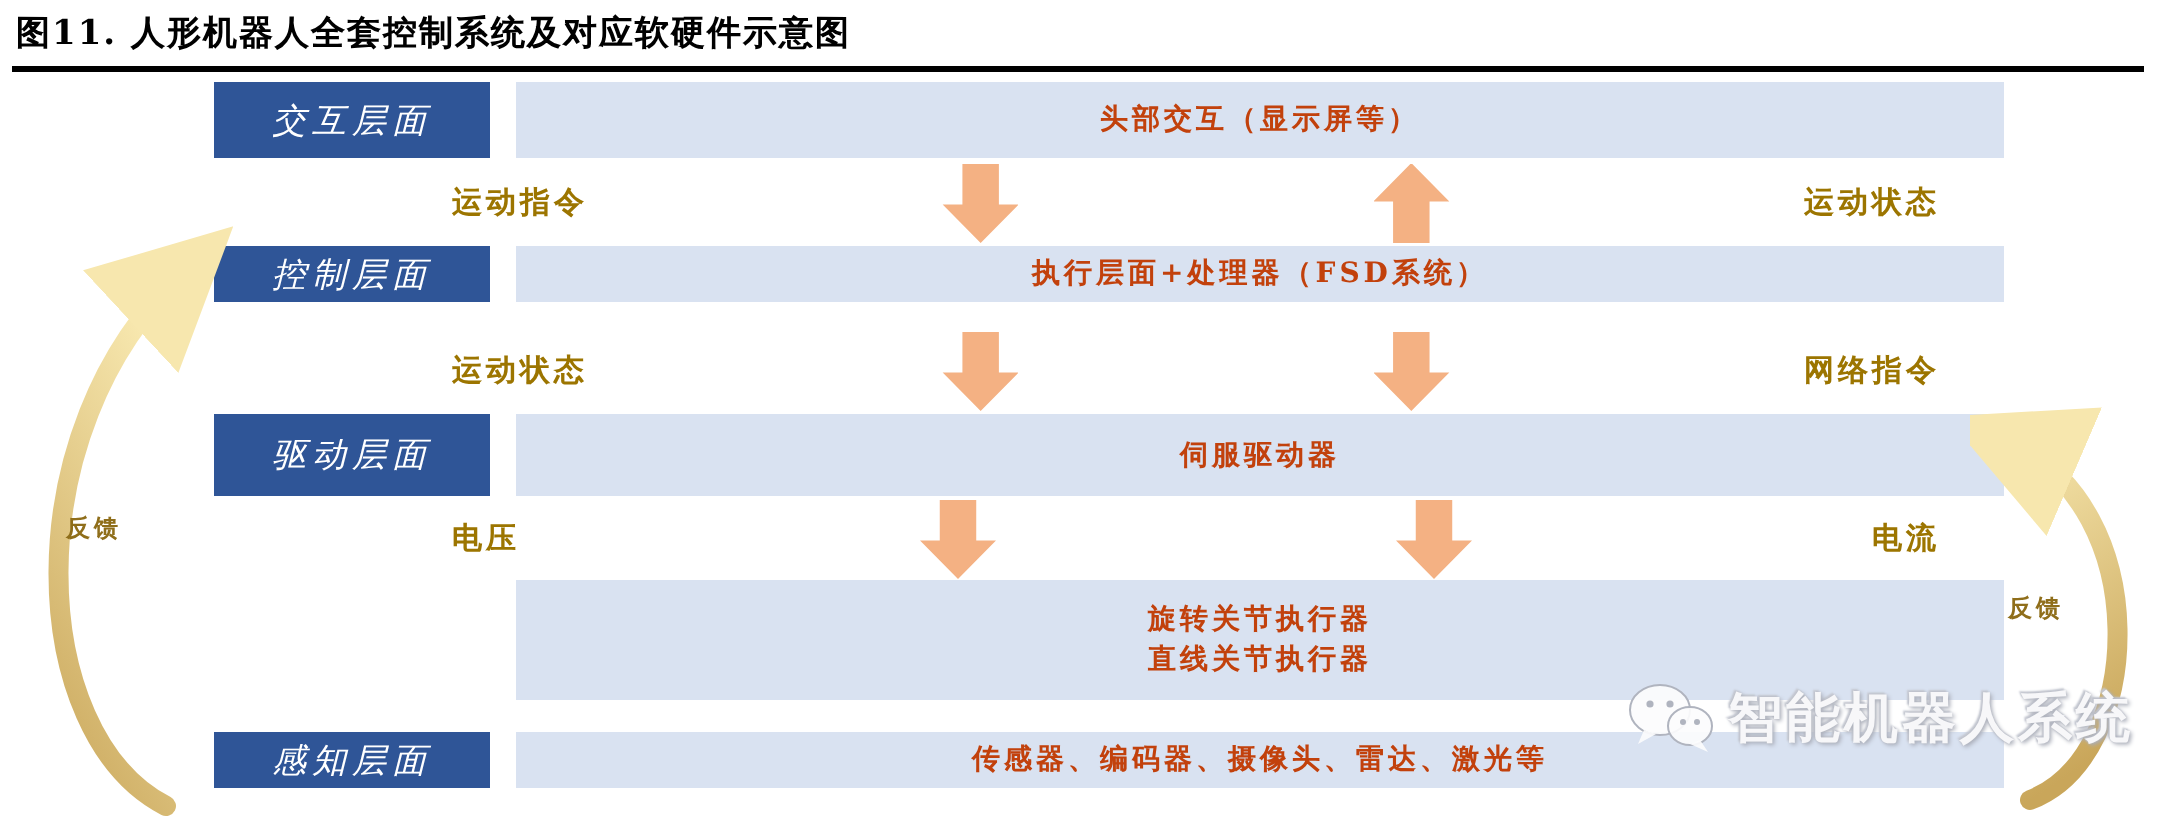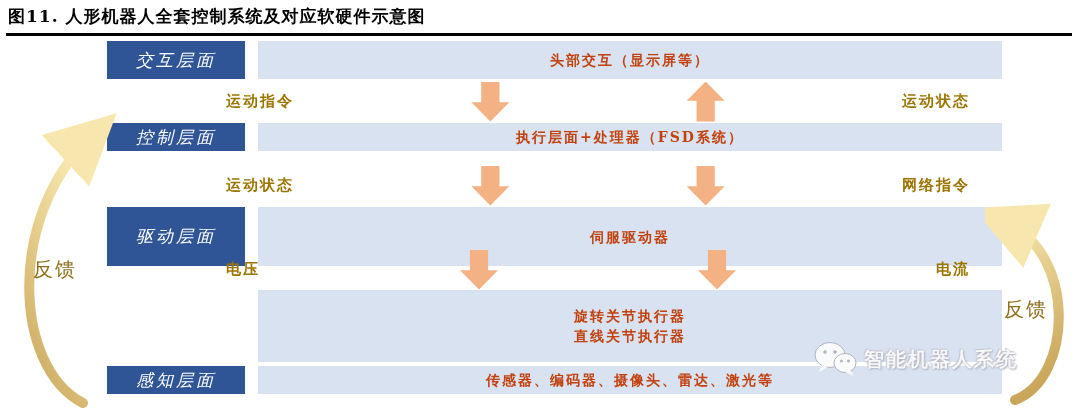--- a/index.html
+++ b/index.html
@@ -25,22 +25,22 @@
     font-size:17px;letter-spacing:3px;box-sizing:border-box;font-style:italic;
   }
   .layer-bar{
     position:absolute;left:258px;width:744px;background:#D9E2F1;color:#c2410c;
     display:flex;flex-direction:column;align-items:center;justify-content:center;
     font-family:"DejaVu Serif","Liberation Serif",serif;
     font-weight:bold;font-size:14px;letter-spacing:2px;line-height:20px;box-sizing:border-box;
   }
   .r1{top:41px;height:38px;}
   .r2{top:123px;height:28px;}
-  .r3{top:207px;height:59px;}
-  .r4{top:290px;height:72px;}
+  .r3{top:207px;height:41px;}
+  .r4{top:290px;height:60px;}
   .r5{top:366px;height:28px;}
 
   
   .flow{
     position:absolute;left:226px;width:744px;height:43px;
     display:flex;align-items:center;justify-content:space-between;gap:14px;
   }
   .f1{top:80px;}
   .f2{top:164px;}
   .f3{top:248px;}
@@ -51,32 +51,32 @@
   .block-arrow{width:38px;height:40px;background:#F4B183;}
   .arr-down{clip-path:polygon(26% 0,74% 0,74% 52%,100% 52%,50% 100%,0 52%,26% 52%);}
   .arr-up{clip-path:polygon(50% 0,100% 48%,74% 48%,74% 100%,26% 100%,26% 48%,0 48%);}
 
   
   .fb-svg{position:absolute;pointer-events:none;}
   .fb-left{left:5px;top:105px;}
   .fb-right{left:985px;top:198px;}
   .fb-label{
     position:absolute;font-family:"DejaVu Serif","Liberation Serif",serif;
-    font-weight:normal;font-size:20px;color:#8F6E1A;letter-spacing:2px;white-space:nowrap;
+    font-weight:bold;font-size:12px;color:#8F6E1A;letter-spacing:2px;white-space:nowrap;
   }
   .fb-label-left{left:33px;top:256px;}
   .fb-label-right{left:1004px;top:296px;}
 
   
   .watermark{
     position:absolute;left:812px;top:340px;display:flex;align-items:center;gap:6px;
     z-index:5;
   }
   .wm-text{
-    font-size:20px;font-weight:bold;letter-spacing:2px;
+    font-size:27px;font-weight:bold;letter-spacing:2px;
     color:rgba(252,252,253,0.92);
     text-shadow:0 0 1px #b9bcc6,1px 1px 2px #a9adb8,-1px -1px 1px #c6c9d2;
     white-space:nowrap;
   }
 </style>
 </head>
 <body>
 
 <div class="stage">
 

